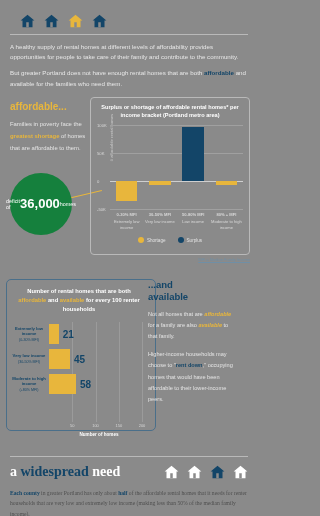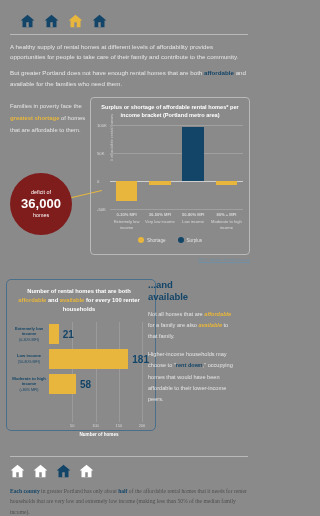--- a/index.html
+++ b/index.html
@@ -25,22 +25,22 @@
 
   
   .sec1 { position: relative; height: 172px; padding: 4px 8px 0 10px; }
   .left-col { position: absolute; left: 10px; top: 6px; width: 78px; }
   .lbl-affordable { color: #e8b63c; font-size: 10px; font-weight: bold; margin-bottom: 7px; }
   .left-body { color: #e5e5e5; font-size: 5.9px; line-height: 2.0; }
   .left-body .hl { color: #e8b63c; font-weight: bold; }
   .circle {
     position: absolute; left: 10px; top: 78px;
     width: 62px; height: 62px; border-radius: 50%;
-    background: #7f1d1d; color: #ffffff;
-    display: flex; flex-direction: column; align-items: center; justify-content: center;
+    background: #15803d; color: #ffffff;
+    display: flex; flex-direction: row; align-items: center; justify-content: center;
   }
   .circle .c-small { font-size: 5.4px; }
   .circle .c-big { font-size: 13px; font-weight: bold; margin: 1px 0; }
   .leader {
     position: absolute; left: 68px; top: 103px; width: 36px; height: 12px;
     border-top: 1px solid #e8b63c; transform: rotate(-13deg); transform-origin: left center;
   }
 
   
   .panel {
@@ -150,20 +150,21 @@
     </div>
     <div class="hdr-rule"></div>
     <div class="intro">
       <p>A healthy supply of rental homes at different levels of affordability provides opportunities for people to take care of their family and contribute to the community.</p>
       <p><span>But greater Portland does not have enough rental homes that are both </span><b>affordable</b><span> and available for the families who need them.</span></p>
     </div>
   </div>
 
   <div class="sec1">
     <div class="left-col">
+      <div class="lbl-affordable">affordable...</div>
       <div class="left-body"><span>Families in poverty face the </span><span class="hl">greatest shortage</span><span> of homes that are affordable to them.</span></div>
     </div>
 
     <div class="leader"></div>
 
     <div class="circle">
       <div class="c-small">deficit of</div>
       <div class="c-big">36,000</div>
       <div class="c-small">homes</div>
     </div>
@@ -232,24 +233,24 @@
           <div class="vl" style="left:93%"></div>
         </div>
         <div class="hrow">
           <div class="hcat"><span>Extremely low income</span><br><span class="mfi">(0-30% MFI)</span></div>
           <div class="htrack">
               <div class="hbar" style="width:9.8%"></div>
               <span class="hval">21</span>
             </div>
         </div>
         <div class="hrow">
-          <div class="hcat"><span>Low income</span><br><span class="mfi">(50-80% MFI)</span></div>
+          <div class="hcat"><span>Very low income</span><br><span class="mfi">(30-50% MFI)</span></div>
           <div class="htrack">
-              <div class="hbar" style="width:84.2%"></div>
-              <span class="hval">181</span>
+              <div class="hbar" style="width:21%"></div>
+              <span class="hval">45</span>
             </div>
         </div>
         <div class="hrow">
           <div class="hcat"><span>Moderate to high income</span><br><span class="mfi">(+80% MFI)</span></div>
           <div class="htrack">
               <div class="hbar" style="width:27%"></div>
               <span class="hval">58</span>
             </div>
         </div>
       </div>
@@ -267,20 +268,25 @@
       <div class="r-body">
         <p><span>Not all homes that are </span><span class="hl">affordable</span><span> for a family are also </span><span class="hl">available</span><span> to that family.</span></p>
         <p><span>Higher-income households may choose to "</span><span class="bl">rent down</span><span>," occupying homes that would have been affordable to their lower-income peers.</span></p>
       </div>
     </div>
   </div>
 
   <div class="footer">
     <div class="f-rule"></div>
     <div class="f-title-row">
+      <div class="f-title">
+        <span class="w">a</span>
+        <span class="b">widespread</span>
+        <span class="w">need</span>
+      </div>
       <div class="f-houses">
         <span>
             <svg width="15" height="14" viewBox="0 0 24 22">
               <path d="M12 1 L23 10 L20 10 L20 21 L4 21 L4 10 L1 10 Z" fill="#ffffff"></path>
               <rect x="10" y="13" width="4" height="8" fill="#8a8a8a"></rect>
             </svg>
           </span>
         <span>
             <svg width="15" height="14" viewBox="0 0 24 22">
               <path d="M12 1 L23 10 L20 10 L20 21 L4 21 L4 10 L1 10 Z" fill="#ffffff"></path>

